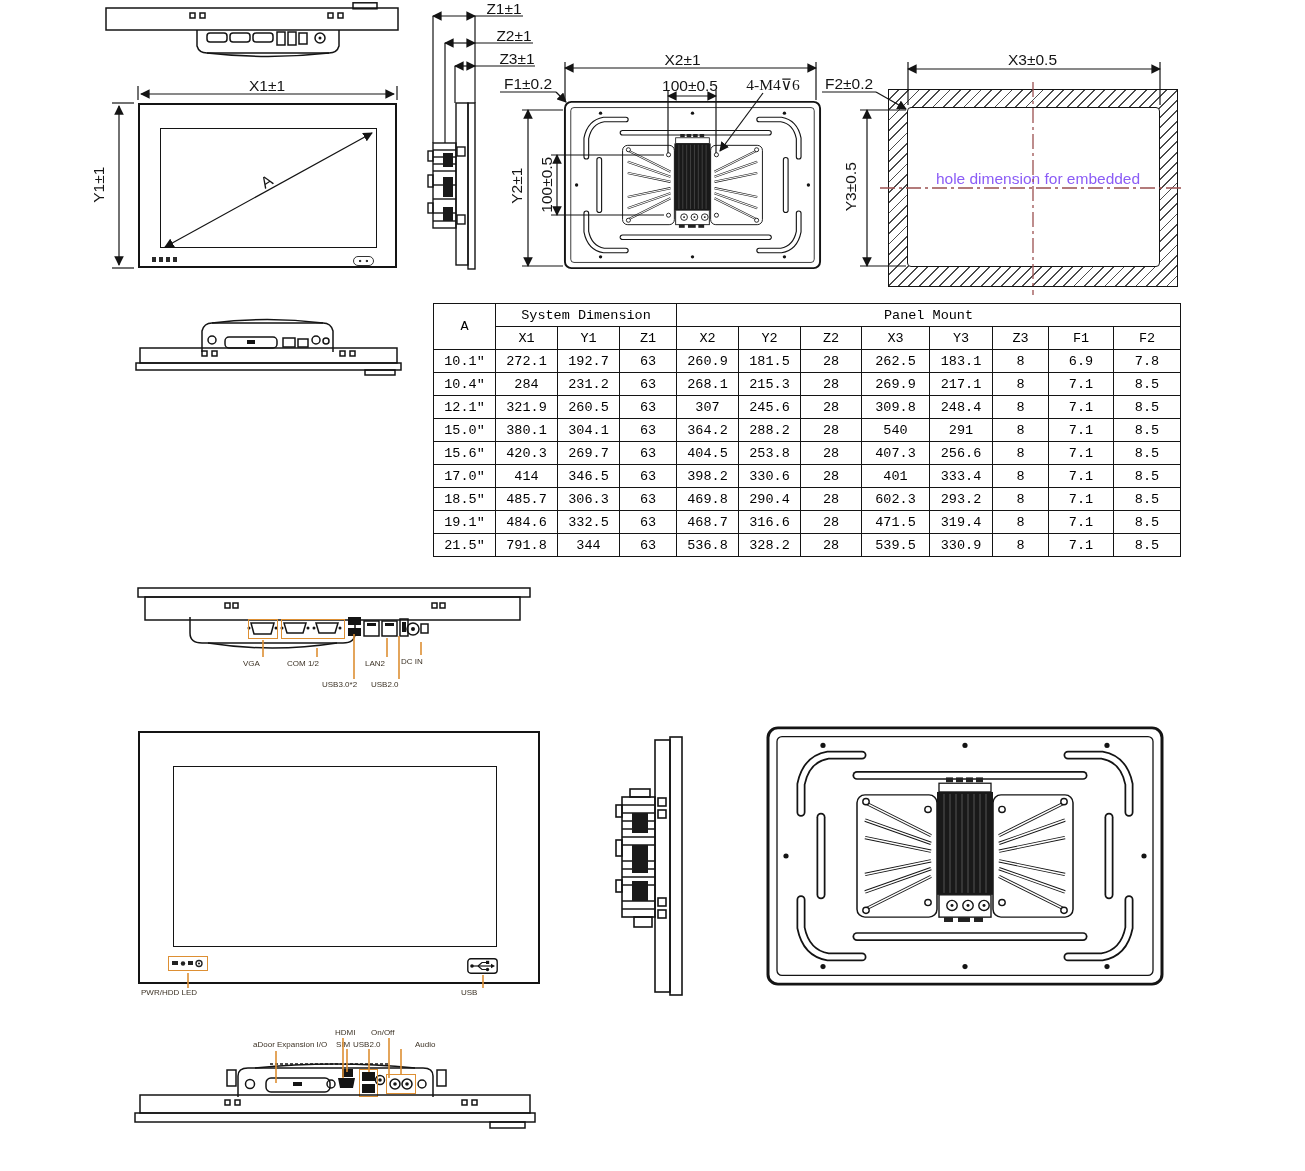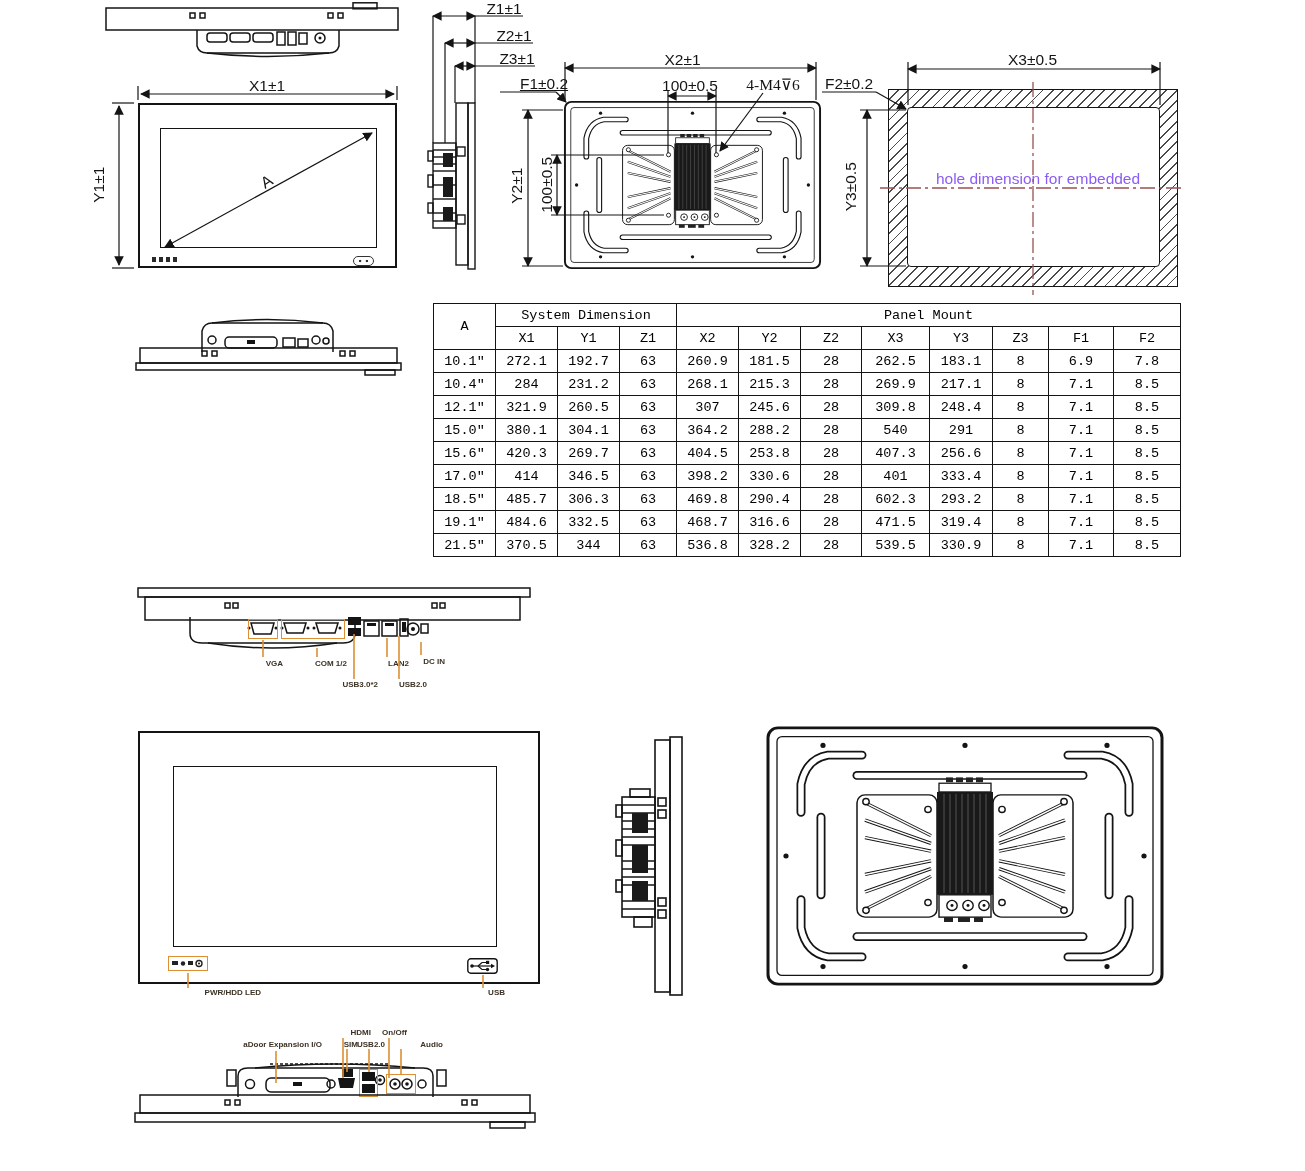--- a/index.html
+++ b/index.html
@@ -2,22 +2,22 @@
 <html><head>
 <meta charset="utf-8">
 <style>
   html,body{margin:0;padding:0;background:#fff;}
   #canvas{position:relative;width:1305px;height:1171px;background:#fff;overflow:hidden;
           font-family:"Liberation Sans",sans-serif;}
   svg{position:absolute;overflow:visible;}
   .dim{position:absolute;font-family:"Liberation Sans",sans-serif;font-size:15.5px;color:#141414;
        text-align:center;line-height:1;white-space:nowrap;}
   .rot{transform:rotate(-90deg);transform-origin:center;}
-  .plabel{position:absolute;font-family:"Liberation Sans",sans-serif;font-size:8px;font-weight:bold;
-          color:#3c3225;text-align:right;line-height:1.1;white-space:nowrap;}
+  .plabel{position:absolute;font-family:"Liberation Sans",sans-serif;font-size:8px;font-weight:normal;
+          color:#3c3225;text-align:left;line-height:1.1;white-space:nowrap;}
   .obox{position:absolute;border:1.5px solid #dd8f33;box-sizing:border-box;}
   .frame{position:absolute;box-sizing:border-box;border:2px solid #141414;background:#fff;}
   .screen{position:absolute;box-sizing:border-box;border:1.5px solid #141414;background:#fff;}
   #emb-outer{position:absolute;left:888px;top:89px;width:290px;height:198px;box-sizing:border-box;
              border:1.8px solid #141414;
              background:repeating-linear-gradient(135deg,#fff 0 6px,#4a4a4a 6px 7.3px);}
   #emb-inner{position:absolute;left:907px;top:107px;width:253px;height:160px;background:#fff;
              border:1.5px solid #141414;border-radius:4px;box-sizing:border-box;}
   .emb-note{position:absolute;font-size:15.5px;color:#8b5cf6;text-align:center;white-space:nowrap;}
   .spec-wrap{position:absolute;left:433px;top:303px;}
@@ -354,21 +354,21 @@
             <td>316.6</td>
             <td>28</td>
             <td>471.5</td>
             <td>319.4</td>
             <td>8</td>
             <td>7.1</td>
             <td>8.5</td>
           </tr>
           <tr>
             <td>21.5"</td>
-            <td>370.5</td>
+            <td>791.8</td>
             <td>344</td>
             <td>63</td>
             <td>536.8</td>
             <td>328.2</td>
             <td>28</td>
             <td>539.5</td>
             <td>330.9</td>
             <td>8</td>
             <td>7.1</td>
             <td>8.5</td>
@@ -523,21 +523,21 @@
       <rect x="117" y="21" width="11" height="8"></rect>
       <rect x="137" y="24" width="13" height="9"></rect>
         <rect x="137" y="36" width="13" height="9"></rect>
       <circle cx="155" cy="32" r="1.8"></circle>
         <circle cx="170" cy="36" r="1.8"></circle>
         <circle cx="182" cy="36" r="1.8"></circle>
     </g>
   </svg>
   <div class="obox" style="left:359px;top:1069px;width:19px;height:28px;"></div>
   <div class="obox" style="left:386px;top:1074px;width:30px;height:20px;"></div>
-  <div class="plabel" style="left:234px;top:1041px;width:88px;">aDoor Expansion I/O</div>
+  <div class="plabel" style="left:253px;top:1041px;width:88px;">aDoor Expansion I/O</div>
   <div class="plabel" style="left:325px;top:1029px;width:36px;margin-left:10px;">HDMI</div>
   <div class="plabel" style="left:336px;top:1041px;width:22px;">SIM</div>
   <div class="plabel" style="left:353px;top:1041px;width:32px;">USB2.0</div>
   <div class="plabel" style="left:371px;top:1029px;width:36px;">On/Off</div>
   <div class="plabel" style="left:387px;top:1041px;width:28px;margin-left:28px;">Audio</div>
 
   <svg style="left:130px;top:1092px" width="410" height="48" viewBox="0 0 410 48">
     <g fill="none" stroke="#141414" stroke-width="1.5">
       <rect x="10" y="3" width="390" height="18"></rect>
       <rect x="5" y="21" width="400" height="9"></rect>
@@ -612,21 +612,21 @@
       <line x1="389" y1="1038" x2="389" y2="1078"></line>
       <line x1="401" y1="1049" x2="401" y2="1075"></line>
     </g>
   </svg>
 
   <div class="dim" style="left:222px;top:78px;width:90px;">X1±1</div>
   <div class="dim rot" style="left:64px;top:177px;width:70px;">Y1±1</div>
   <div class="dim" style="left:479px;top:1px;width:50px;">Z1±1</div>
   <div class="dim" style="left:489px;top:28px;width:50px;">Z2±1</div>
   <div class="dim" style="left:492px;top:51px;width:50px;">Z3±1</div>
-  <div class="dim" style="left:515px;top:76px;width:58px;text-decoration:underline;">F1±0.2</div>
+  <div class="dim" style="left:499px;top:76px;width:58px;">F1±0.2</div>
   <div class="dim" style="left:645px;top:52px;width:75px;">X2±1</div>
   <div class="dim" style="left:657px;top:78px;width:66px;">100±0.5</div>
   <div class="dim" style="left:738px;top:77px;width:70px;font-family:Liberation Serif, serif;">4-M4⊽6</div>
   <div class="dim" style="left:820px;top:76px;width:58px;">F2±0.2</div>
   <div class="dim rot" style="left:482px;top:178px;width:70px;">Y2±1</div>
   <div class="dim rot" style="left:512px;top:177px;width:70px;">100±0.5</div>
   <div class="dim" style="left:990px;top:52px;width:85px;">X3±0.5</div>
   <div class="dim rot" style="left:816px;top:179px;width:70px;">Y3±0.5</div>
 
 </div>

